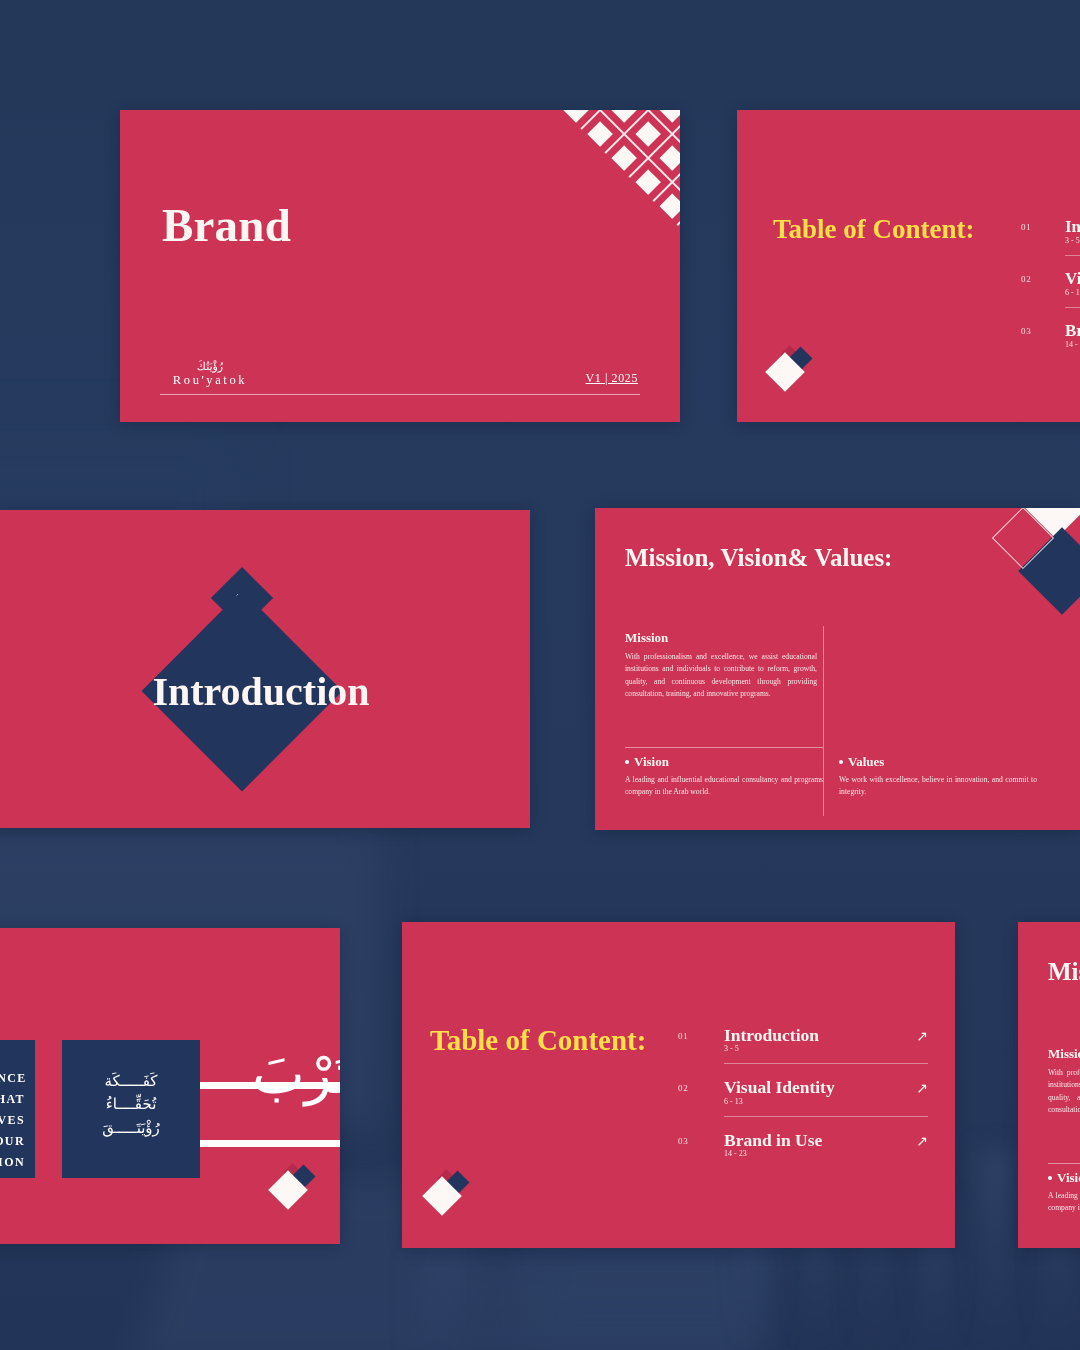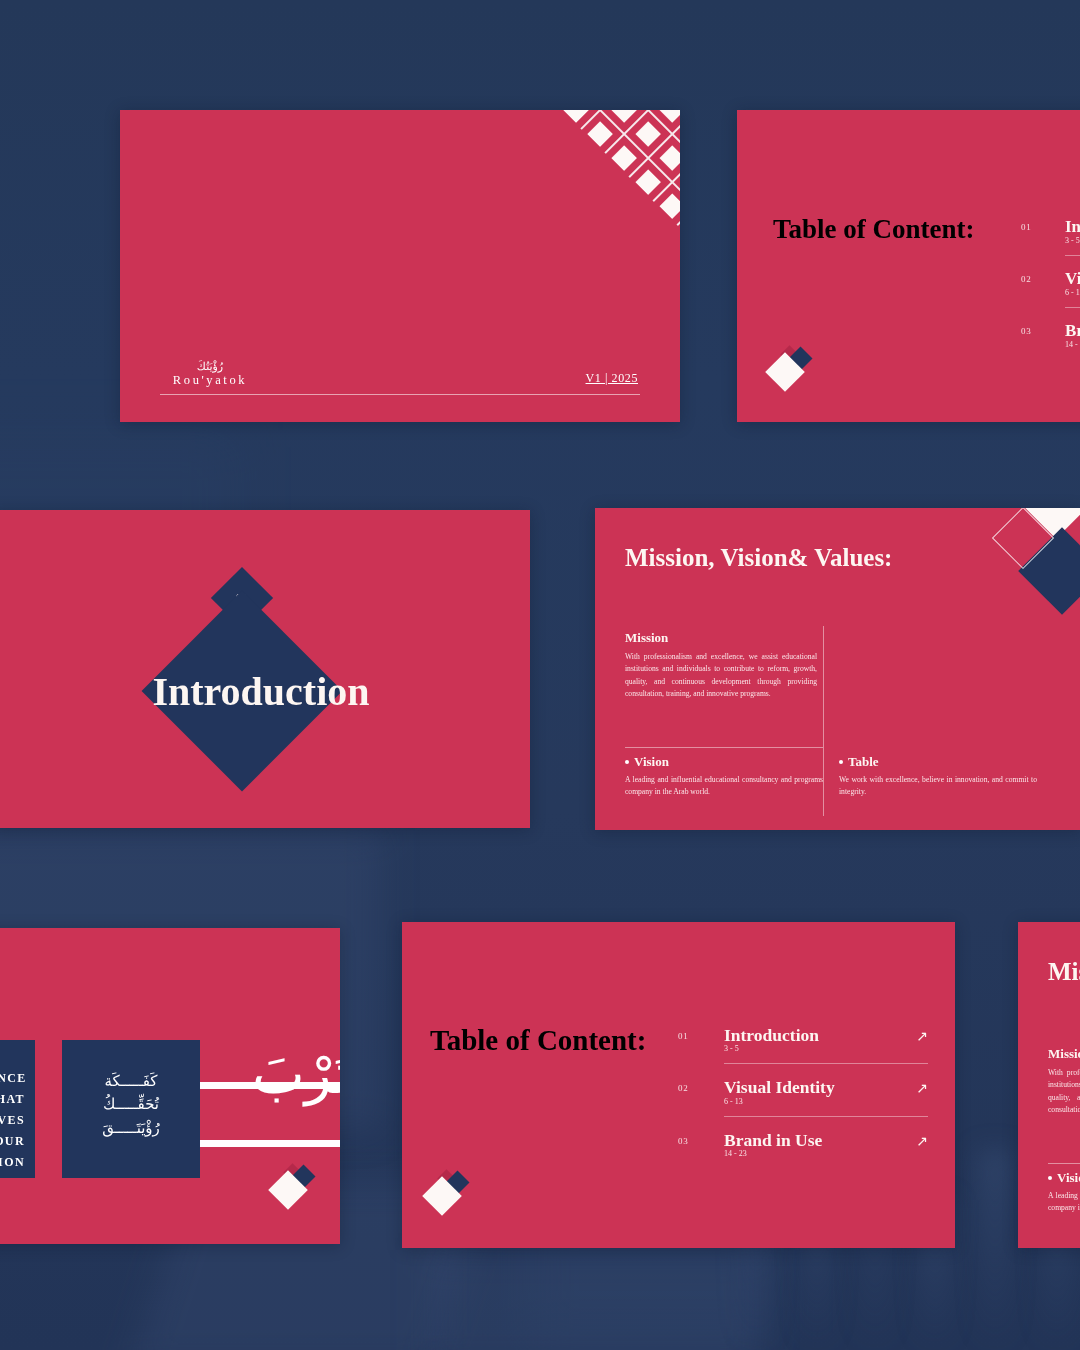--- a/index.html
+++ b/index.html
@@ -61,21 +61,21 @@
     font-size:12.5px; color:#fff; letter-spacing:2.6px; text-align:center;
   }
   #s1 .ver{ position:absolute; right:42px; bottom:36px; font-size:12px; color:#fff; letter-spacing:.6px;text-decoration:underline; }
   #s1 .baseline{ position:absolute; left:40px; right:40px; bottom:27px; height:1px; background:rgba(255,255,255,.55); }
 
   
   #s2{ left:737px; top:110px; width:420px; height:312px; }
   
   #s5{ left:402px; top:922px; width:553px; height:326px; }
 
-  .toc-h{ position:absolute; color:#000000; font-weight:700; }
+  .toc-h{ position:absolute; color:#fde047; font-weight:700; }
   .toc-list{ position:absolute; }
   .toc-row{ position:relative; display:flex; align-items:flex-start; }
   .toc-num{ color:#f7dfe3; letter-spacing:.8px; }
   .toc-body{ flex:1; }
   .toc-name{ color:#fdf6f2; font-weight:700; line-height:1.05; }
   .toc-pages{ color:#f9e3e6; }
   .toc-arrow{ color:#fdf6f2; }
   .toc-sep{ background:rgba(255,255,255,.40); height:1px; }
 
   
@@ -166,21 +166,21 @@
           <rect x="8" y="8" width="18" height="18" fill="#fdf8f6"></rect>
         </pattern>
       </defs>
       <g clip-path="url(#cornerclip)">
         <rect x="-40" y="-40" width="220" height="220" fill="url(#lat)"></rect>
       </g>
     </svg>
   </div>
 
   <div class="big-title">
-    <br>
+    <span>Brand</span><br>
   </div>
 
   <div class="logo">
     <div class="ar">رُؤْيَتُكَ</div>
     <div class="lat">Rou'yatok</div>
   </div>
 
   <div class="ver">V1 | 2025</div>
   <div class="baseline"></div>
 </div>
@@ -252,38 +252,38 @@
 
   <div style="position:absolute; left:30px; top:246px; width:198px;">
     <div class="mvv-h" style="font-size:13px; margin-bottom:4px;">
       <span class="bullet"></span><span>Vision</span>
     </div>
     <div class="mvv-p" style="font-size:7.6px; line-height:1.62;">A leading and influential educational consultancy and programs company in the Arab world.</div>
   </div>
 
   <div style="position:absolute; left:244px; top:246px; width:198px;">
     <div class="mvv-h" style="font-size:13px; margin-bottom:4px;">
-      <span class="bullet"></span><span>Table</span>
+      <span class="bullet"></span><span>Values</span>
     </div>
     <div class="mvv-p" style="font-size:7.6px; line-height:1.62;">We work with excellence, believe in innovation, and commit to integrity.</div>
   </div>
 </div>
 
 <div class="slide" id="s7">
   <div class="panel" style="left:130px; top:112px; width:105px; height:138px;"></div>
   <div class="enlines" style="left:130px; top:140px; width:95px;">
     <div>EXCELLENCE</div>
     <div>THAT ACHIEVES</div>
     <div>YOUR VISION</div>
   </div>
 
   <div class="panel" style="left:262px; top:112px; width:138px; height:138px;"></div>
   <div class="arlines" style="left:262px; top:142px; width:138px;">
     <div>كَفَـــــكَة</div>
-    <div>تُحَقِّـــــكُ</div>
+    <div>تُحَقِّــــاءُ</div>
     <div>رُؤْيَتَـــــقَ</div>
   </div>
 
   <div class="bar" style="left:400px; top:154px; width:140px;"></div>
   <div class="bar" style="left:400px; top:212px; width:140px;"></div>
   <div class="bigar" style="left:452px; top:118px;">تَرْبَ</div>
 
   <div class="cluster" style="left:472px; bottom:34px;">
     <i class="r"></i>
       <i class="n"></i>

